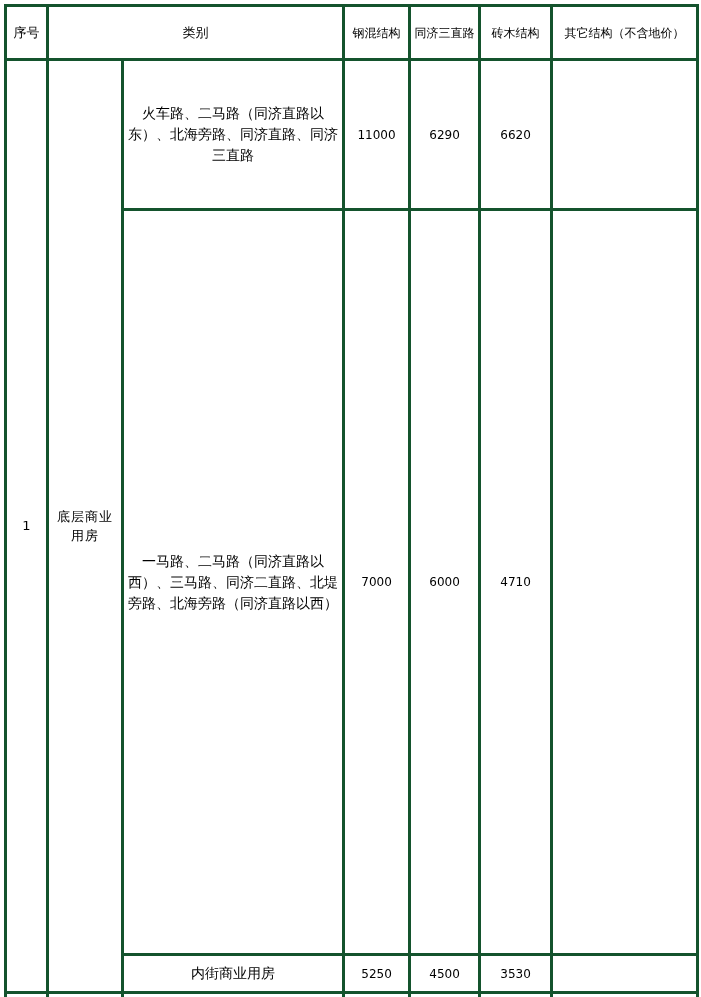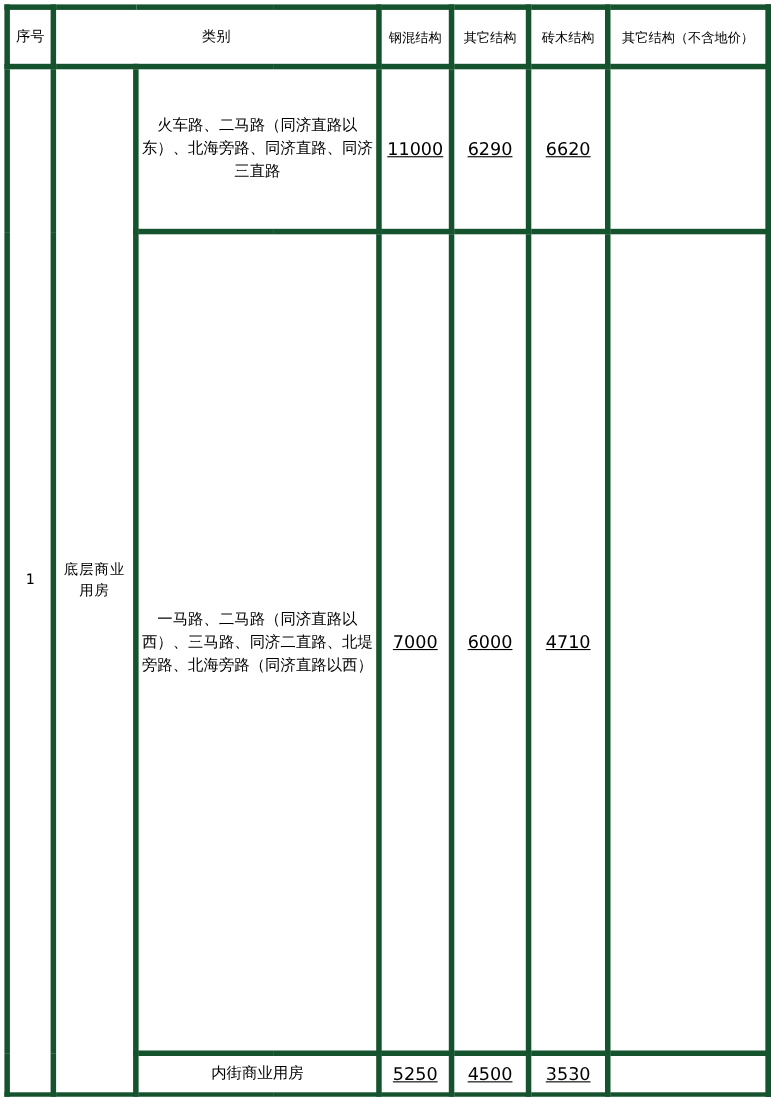--- a/index.html
+++ b/index.html
@@ -21,21 +21,21 @@
     box-sizing: border-box;
   }
   table.grid {
     border-collapse: collapse;
     table-layout: fixed;
     width: 692px;
     margin: 4px 0 0 4px;
     font-size: 12px;
   }
   table.grid td, table.grid th {
-    border: 5px solid #14532d;
+    border: 3px solid #14532d;
     padding: 2px 3px;
     text-align: center;
     vertical-align: middle;
     line-height: 1.5;
     font-weight: normal;
     word-break: break-all;
   }
   .hdr {
     font-weight: bold;
     font-size: 13px;
@@ -52,22 +52,21 @@
   .cat {
     font-size: 13px;
     letter-spacing: 1px;
     margin-top: 40px;
   }
   .sub {
     font-size: 14px;
     line-height: 1.75;
   }
   .num {
-    font-size: 16px;
-    text-decoration: underline;
+    font-size: 12px;
   }
   .note {
     font-size: 12px;
     line-height: 1.7;
   }
   .note-wide {
     font-size: 12px;
     line-height: 1.7;
     padding: 2px 6px;
   }
@@ -90,21 +89,21 @@
       <col style="width:70px">
       <col style="width:72px">
       <col style="width:146px">
     </colgroup>
     <tbody>
 
       <tr style="height:54px">
         <td class="hdr">序号</td>
         <td class="hdr" colspan="3">类别</td>
         <td class="hdr-small">钢混结构</td>
-        <td class="hdr-small">其它结构</td>
+        <td class="hdr-small">同济三直路</td>
         <td class="hdr-small">砖木结构</td>
         <td class="hdr-small">其它结构（不含地价）</td>
         <td class="hdr">备注</td>
       </tr>
 
       <tr style="height:150px">
         <td class="seq" rowspan="3">1</td>
         <td class="cat" rowspan="3">底层商业用房</td>
         <td class="sub" colspan="2">火车路、二马路（同济直路以东）、北海旁路、同济直路、同济三直路</td>
         <td class="num">11000</td>

